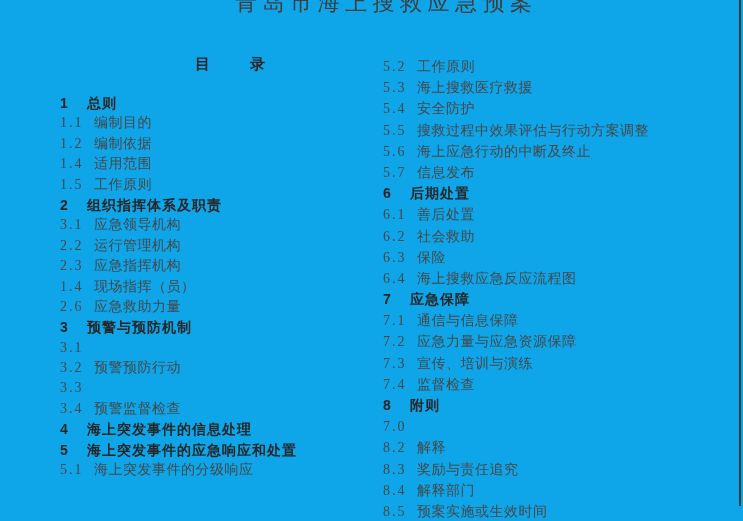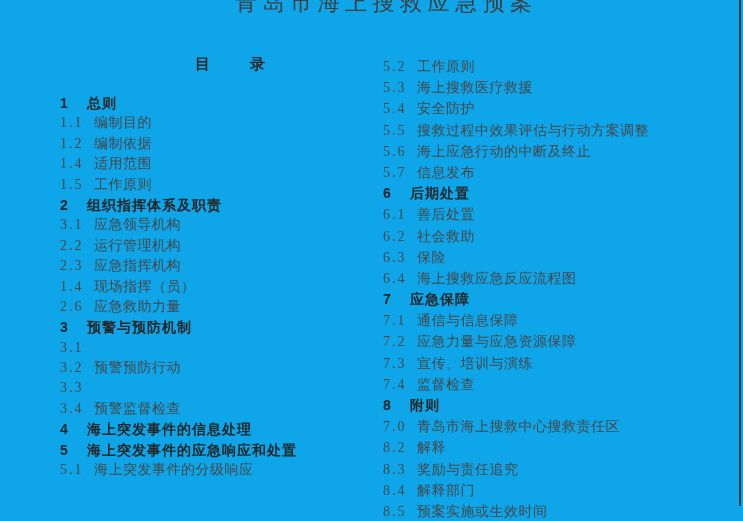--- a/index.html
+++ b/index.html
@@ -220,21 +220,20 @@
       <div class="toc-row">
         <span class="toc-num">7.4</span>
         <span class="toc-label">监督检查</span>
       </div>
       <div class="toc-row bold">
         <span class="toc-num">8</span>
         <span class="toc-label">附则</span>
       </div>
       <div class="toc-row">
         <span class="toc-num">7.0</span>
-        <span class="toc-label">青岛市海上搜救中心搜救责任区</span>
       </div>
       <div class="toc-row">
         <span class="toc-num">8.2</span>
         <span class="toc-label">解释</span>
       </div>
       <div class="toc-row">
         <span class="toc-num">8.3</span>
         <span class="toc-label">奖励与责任追究</span>
       </div>
       <div class="toc-row">

